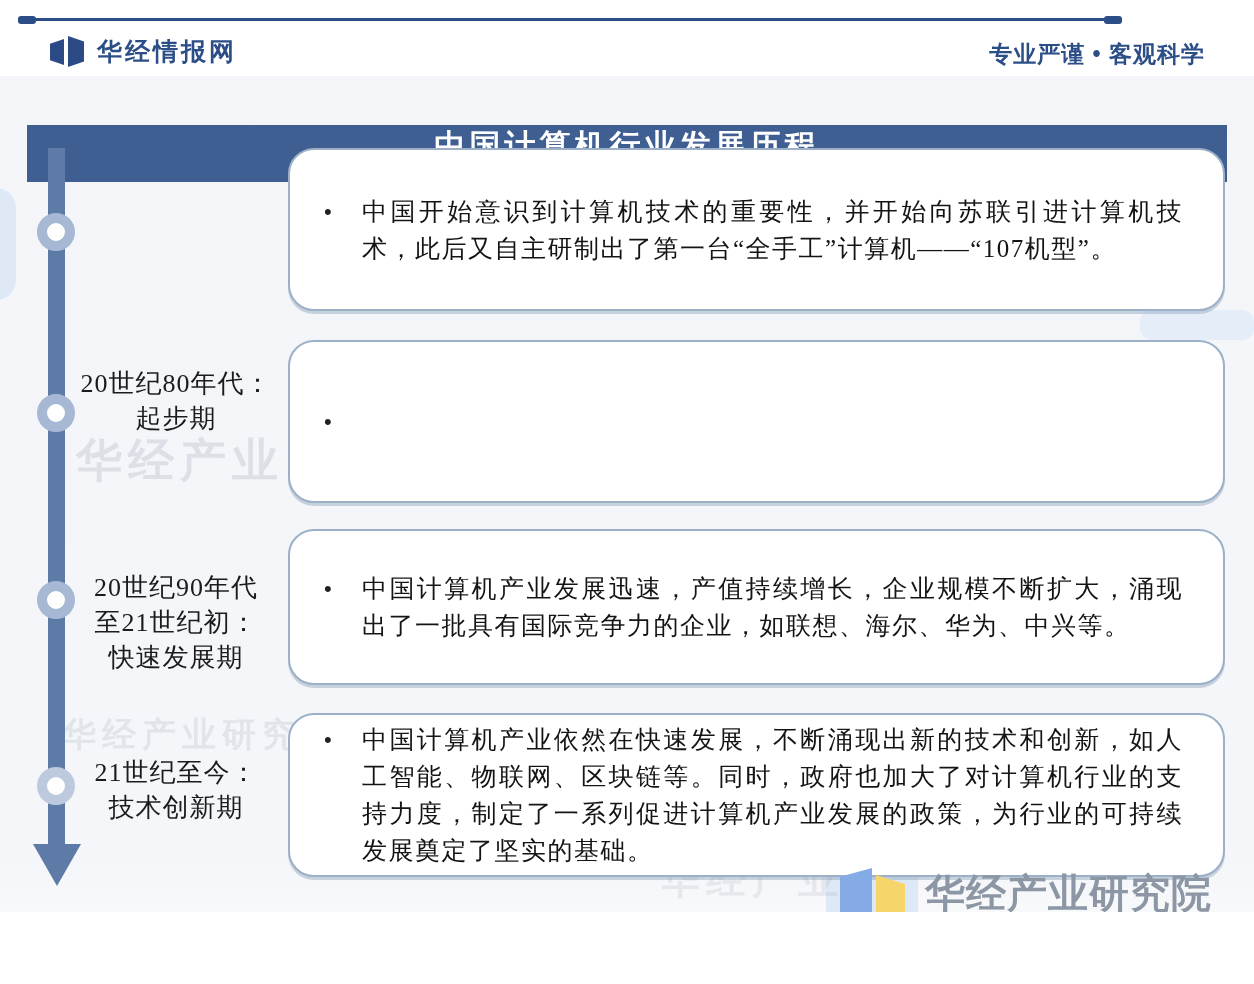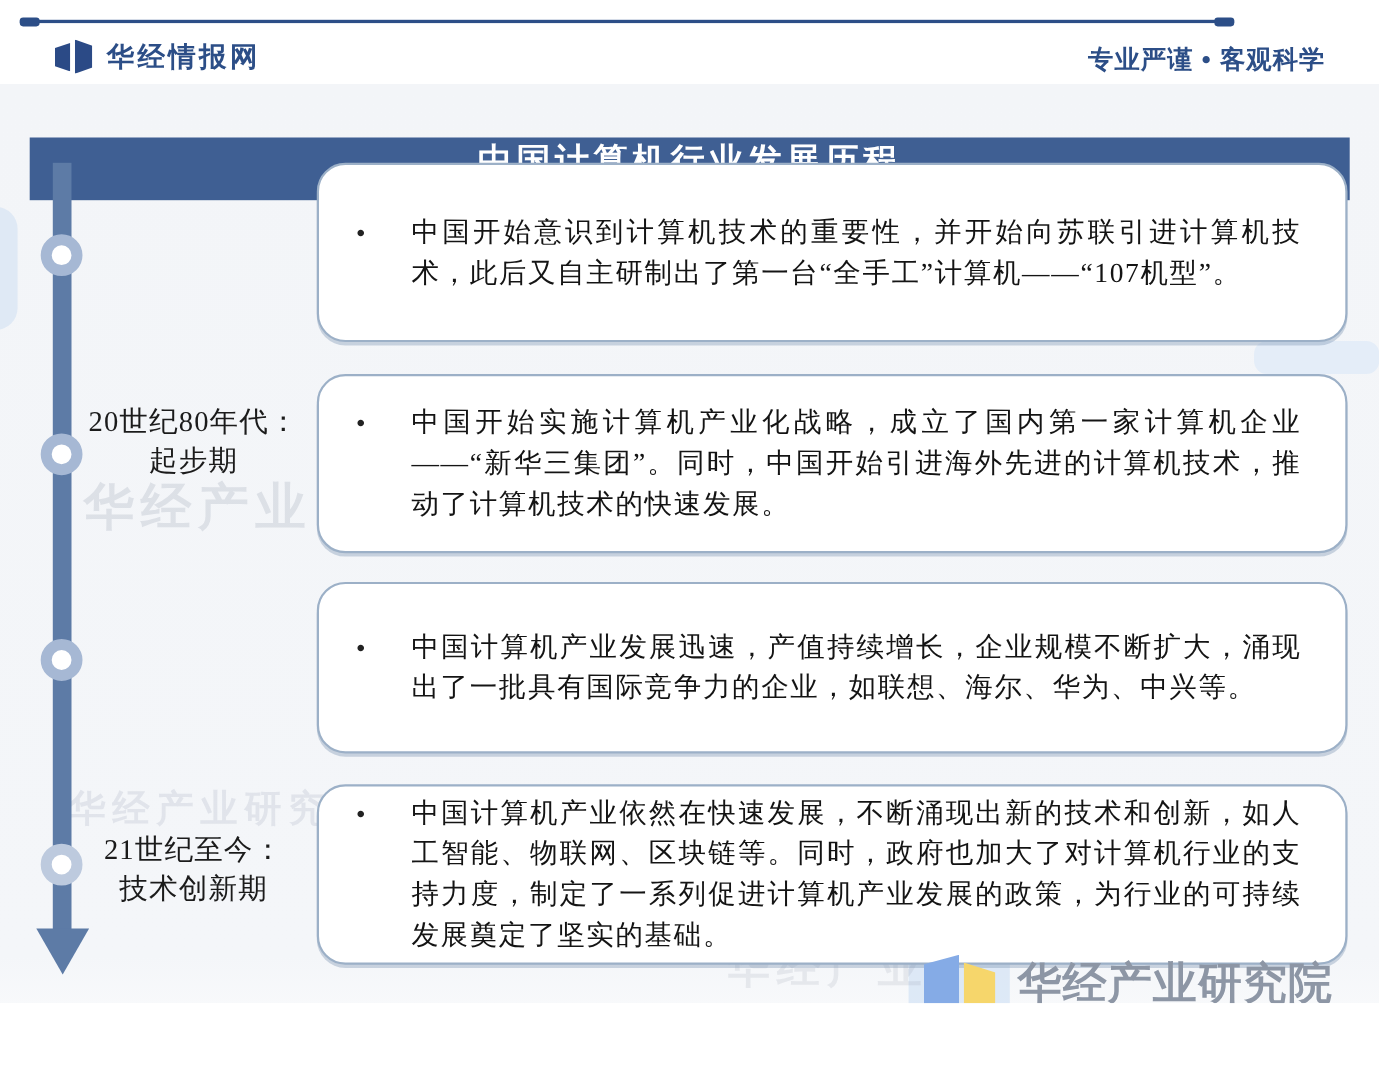--- a/index.html
+++ b/index.html
@@ -46,21 +46,21 @@
     white-space:pre-line; font-family:"Liberation Serif","DejaVu Serif",serif;
     font-size:26px; line-height:35px; color:#1b1b1b; letter-spacing:1px; z-index:2; }
 
   
   .box { position:absolute; left:288px; width:937px; box-sizing:border-box; background:#ffffff;
     border:2px solid #9cb0c7; border-radius:26px; box-shadow:0 3px 0 rgba(125,150,180,.38);
     display:flex; align-items:center; z-index:1; }
   .box-inner { display:flex; width:100%; padding:0 40px 0 30px; box-sizing:border-box; }
   .bullet { flex:none; width:38px; font-size:22px; line-height:37px; color:#222222; text-align:left; padding-left:4px; }
   .desc { flex:1; font-family:"Liberation Serif","DejaVu Serif",serif; font-size:25px; line-height:37px;
-    letter-spacing:1.5px; color:#141414; text-align:justify;margin-left:12px; }
+    letter-spacing:1.5px; color:#141414; text-align:justify; }
 
   
   .wm { position:absolute; font-family:Liberation Mono, monospace; font-weight:700;
     color:rgba(140,152,170,.22); letter-spacing:6px; z-index:0; white-space:nowrap; }
   .wm1 { left:76px; top:430px; font-size:46px; }
   .wm2 { left:62px; top:712px; font-size:34px; color:rgba(140,152,170,.18); }
   .wm3 { left:660px; top:852px; font-size:40px; color:rgba(140,152,170,.16); }
 
   
   .deco { position:absolute; background:#dfe9f5; z-index:0; }
@@ -113,33 +113,35 @@
 
   <div class="rail"></div>
   <div class="arrow-head"></div>
   <div class="ring" style="top:213px;"></div>
   <div class="ring" style="top:394px;"></div>
   <div class="ring" style="top:581px;"></div>
   <div class="ring ring4" style="top:767px;"></div>
 
   <div class="period" style="top:401px;">20世纪80年代：
 起步期</div>
+  <div class="period" style="top:622px;">20世纪90年代
+至21世纪初：
+快速发展期</div>
   <div class="period" style="top:790px;">21世纪至今：
 技术创新期</div>
 
   <div class="box" style="top:148px; height:163px;">
     <div class="box-inner">
       <span class="bullet">•</span>
       <span class="desc">中国开始意识到计算机技术的重要性，并开始向苏联引进计算机技术，此后又自主研制出了第一台“全手工”计算机——“107机型”。</span>
     </div>
   </div>
   <div class="box" style="top:340px; height:163px;">
     <div class="box-inner">
       <span class="bullet">•</span>
-      <span class="desc">中国开始实施计算机产业化战略，成立了国内第一家计算机企业——“新华三集团”。同时，中国开始引进海外先进的计算机技术，推动了计算机技术的快速发展。</span>
     </div>
   </div>
   <div class="box" style="top:529px; height:156px;">
     <div class="box-inner">
       <span class="bullet">•</span>
       <span class="desc">中国计算机产业发展迅速，产值持续增长，企业规模不断扩大，涌现出了一批具有国际竞争力的企业，如联想、海尔、华为、中兴等。</span>
     </div>
   </div>
   <div class="box" style="top:713px; height:164px;">
     <div class="box-inner">

